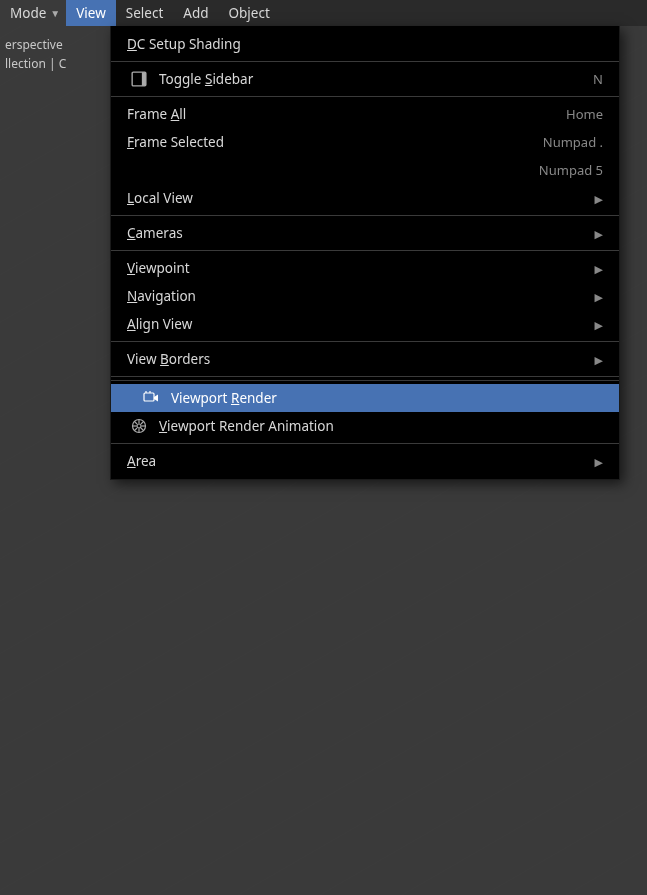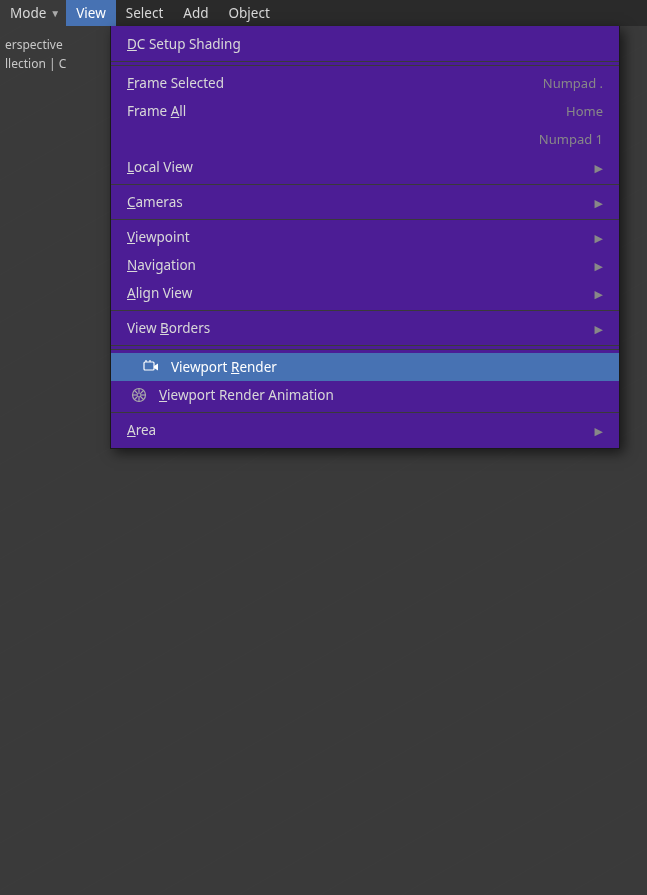--- a/index.html
+++ b/index.html
@@ -86,21 +86,21 @@
       font-size: 12px;
       line-height: 1.6;
     }
 
     
     .dropdown-menu {
       position: absolute;
       top: 26px;
       left: 110px;
       width: 510px;
-      background-color: #4c1d95;
+      background-color: #000000;
       border: 1px solid #1a1a1a;
       border-top: none;
       z-index: 100;
       padding: 4px 0;
       box-shadow: 4px 4px 12px rgba(0,0,0,0.6);
     }
 
     .menu-item {
       display: flex;
       align-items: center;
@@ -183,35 +183,45 @@
 
 <div class="dropdown-menu">
 
   <div class="menu-item">
     <span class="item-label"><span class="underline-char">D</span>C Setup Shading</span>
   </div>
 
   <div class="menu-separator"></div>
 
 
-
-  <div class="menu-separator"></div>
+  <div class="menu-item">
+    <span class="item-icon">
+      <svg viewBox="0 0 14 14" fill="none" xmlns="http://www.w3.org/2000/svg">
+        <rect x="1" y="1" width="12" height="12" rx="1" stroke="#aaa" stroke-width="1.2" fill="none"></rect>
+        <rect x="9.5" y="1" width="3.5" height="12" rx="0" fill="#aaa"></rect>
+      </svg>
+    </span>
+    <span class="item-label">Toggle <span class="underline-char">S</span>idebar</span>
+    <span class="item-shortcut">N</span>
+  </div>
+
+  <div class="menu-separator"></div>
+
+  <div class="menu-item">
+    <span class="item-label">Frame <span class="underline-char">A</span>ll</span>
+    <span class="item-shortcut">Home</span>
+  </div>
 
   <div class="menu-item">
     <span class="item-label"><span class="underline-char">F</span>rame Selected</span>
     <span class="item-shortcut">Numpad .</span>
   </div>
 
   <div class="menu-item">
-    <span class="item-label">Frame <span class="underline-char">A</span>ll</span>
-    <span class="item-shortcut">Home</span>
-  </div>
-
-  <div class="menu-item">
-    <span class="item-shortcut">Numpad 1</span>
+    <span class="item-shortcut">Numpad 5</span>
   </div>
 
   <div class="menu-item">
     <span class="item-label"><span class="underline-char">L</span>ocal View</span>
     <span class="item-arrow">▶</span>
   </div>
 
   <div class="menu-separator"></div>
 
   <div class="menu-item">

